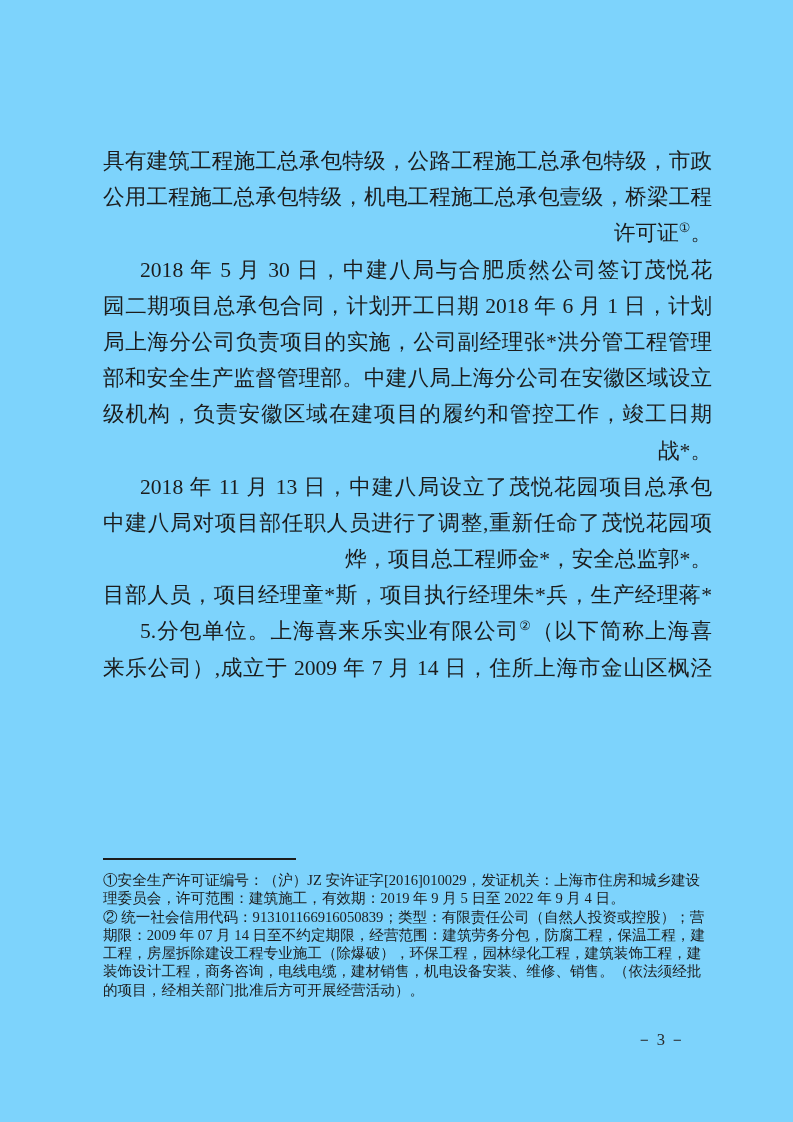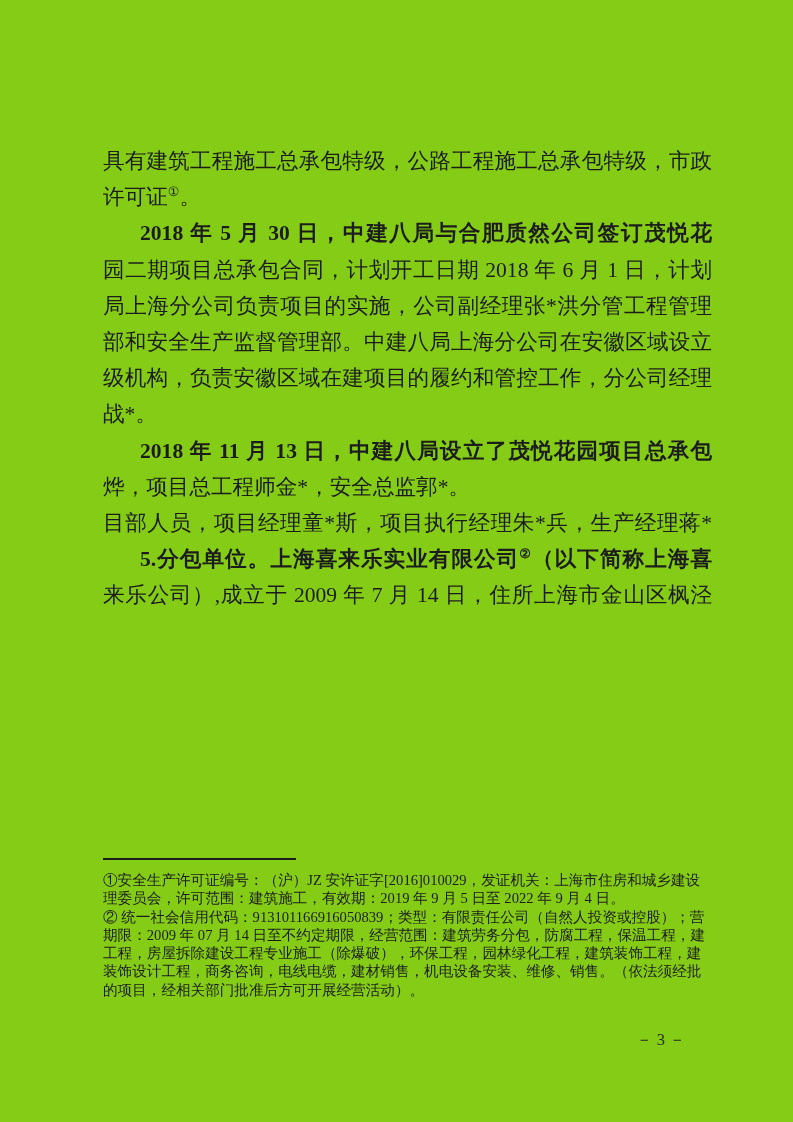--- a/index.html
+++ b/index.html
@@ -1,43 +1,43 @@
 <!DOCTYPE html>
 <html><head>
 <meta charset="utf-8">
 <style>
   html, body { margin: 0; padding: 0; background: #ffffff; }
   .page {
     position: relative;
     width: 793px;
     height: 1122px;
-    background: #84cc16;
+    background: #7dd3fc;
     overflow: hidden;
     font-family: "Liberation Serif", "DejaVu Serif", serif;
     color: #1c1c1c;
   }
   .body-block {
     position: absolute;
     left: 103px;
     top: 143px;
     width: 609px;
     font-size: 21.6px;
   }
   .line {
     height: 36.2px;
     line-height: 36.2px;
     overflow: hidden;
-    text-align: left;
+    text-align: right;
   }
   .just {
     text-align: justify;
     text-align-last: justify;
     text-justify: inter-character;
   }
-  .ind { padding-left: 37px; font-weight: bold; }
+  .ind { padding-left: 37px; }
   sup {
     font-size: 0.6em;
     vertical-align: super;
     line-height: 0;
   }
   .separator {
     position: absolute;
     left: 103px;
     top: 858px;
     width: 193px;
@@ -66,28 +66,30 @@
     line-height: 20px;
     color: #2a2a2a;
   }
 </style>
 </head>
 <body>
 
 <div class="page">
   <div class="body-block">
       <div class="line just"><span>具有建筑工程施工总承包特级，公路工程施工总承包特级，市政</span></div>
+      <div class="line just"><span>公用工程施工总承包特级，机电工程施工总承包壹级，桥梁工程</span></div>
       <div class="line"><span>许可证</span><sup>①</sup><span>。</span></div>
       <div class="line just ind"><span>2018 年 5 月 30 日，中建八局与合肥质然公司签订茂悦花</span></div>
       <div class="line just"><span>园二期项目总承包合同，计划开工日期 2018 年 6 月 1 日，计划</span></div>
       <div class="line just"><span>局上海分公司负责项目的实施，公司副经理张*洪分管工程管理</span></div>
       <div class="line just"><span>部和安全生产监督管理部。中建八局上海分公司在安徽区域设立</span></div>
-      <div class="line just"><span>级机构，负责安徽区域在建项目的履约和管控工作，分公司经理</span></div>
+      <div class="line just"><span>级机构，负责安徽区域在建项目的履约和管控工作，竣工日期</span></div>
       <div class="line"><span>战*。</span></div>
       <div class="line just ind"><span>2018 年 11 月 13 日，中建八局设立了茂悦花园项目总承包</span></div>
+      <div class="line just"><span>中建八局对项目部任职人员进行了调整,重新任命了茂悦花园项</span></div>
       <div class="line"><span>烨，项目总工程师金*，安全总监郭*。</span></div>
       <div class="line just"><span>目部人员，项目经理童*斯，项目执行经理朱*兵，生产经理蒋*</span></div>
       <div class="line just ind"><span>5.分包单位。上海喜来乐实业有限公司</span><sup>②</sup><span>（以下简称上海喜</span></div>
       <div class="line just"><span>来乐公司）,成立于 2009 年 7 月 14 日，住所上海市金山区枫泾</span></div>
     </div>
   <div class="separator"></div>
   <div class="footnotes-block">
       <div class="fline just">①安全生产许可证编号：（沪）JZ 安许证字[2016]010029，发证机关：上海市住房和城乡建设管</div>
       <div class="fline">理委员会，许可范围：建筑施工，有效期：2019 年 9 月 5 日至 2022 年 9 月 4 日。</div>
       <div class="fline just">② 统一社会信用代码：913101166916050839；类型：有限责任公司（自然人投资或控股）；营业</div>

